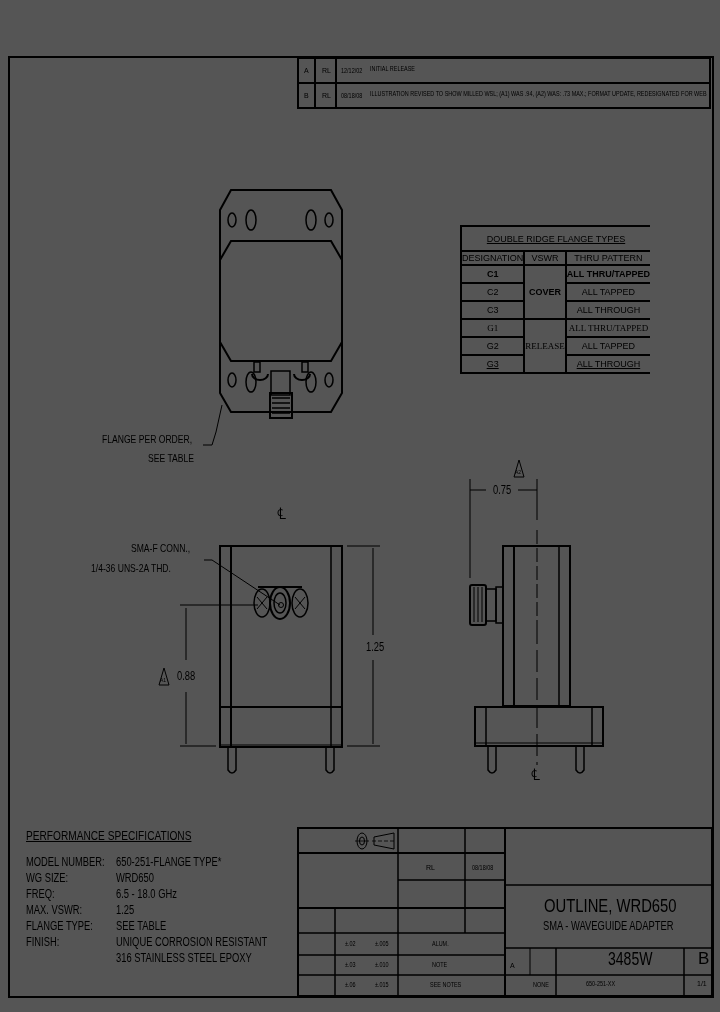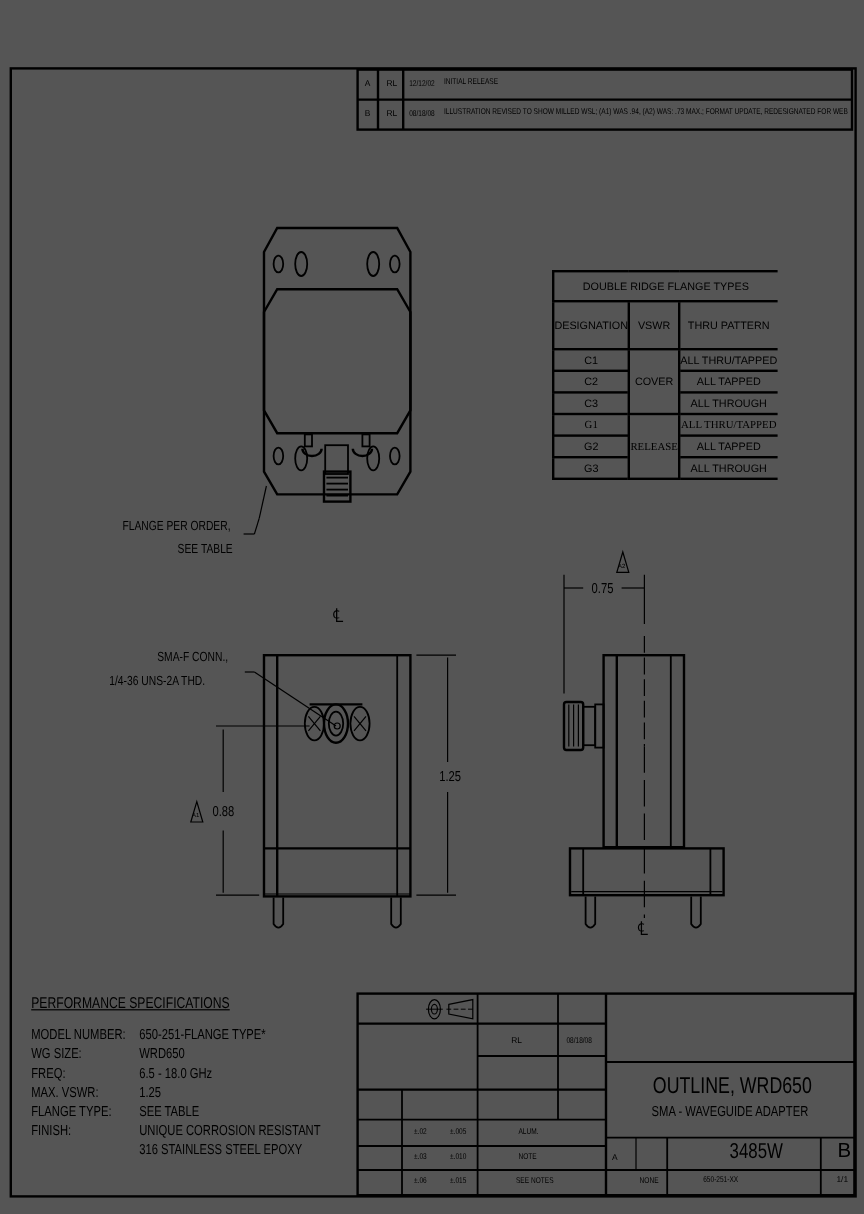--- a/index.html
+++ b/index.html
@@ -64,29 +64,29 @@
 </div>
 <svg width="720" height="1012" style="pointer-events:none;">
   <line x1="216" y1="432" x2="212" y2="445" stroke="#000" stroke-width="1"></line>
   <line x1="203" y1="445" x2="212" y2="445" stroke="#000" stroke-width="1"></line>
 </svg>
 <span class="txt cond" style="left:102px;top:433px;">FLANGE PER ORDER,</span>
 <span class="txt cond" style="left:148px;top:452px;">SEE TABLE</span>
 
 <table class="grid" style="left:460px;top:225px;width:160px;">
   <tbody>
-      <tr style="height:25px;">
+      <tr style="height:25px;text-decoration:underline;">
         <td colspan="3" style="border-right:none;">DOUBLE RIDGE FLANGE TYPES</td>
       </tr>
-  <tr style="height:40px;">
+  <tr style="height:14px;">
     <td style="width:50px;">DESIGNATION</td>
     <td style="width:34px;">VSWR</td>
     <td style="border-right:none;">THRU PATTERN</td>
   </tr>
-  <tr style="height:18px;">
+  <tr style="height:18px;font-weight:bold;">
     <td>C1</td>
     <td rowspan="3">COVER</td>
     <td style="border-right:none;">ALL THRU/TAPPED</td>
   </tr>
   <tr style="height:18px;">
     <td>C2</td>
     <td style="border-right:none;">ALL TAPPED</td>
   </tr>
   <tr style="height:18px;margin-left:24px;">
     <td>C3</td>
@@ -94,21 +94,21 @@
   </tr>
   <tr style="height:18px;font-family:Liberation Serif, serif;">
     <td>G1</td>
     <td rowspan="3">RELEASE</td>
     <td style="border-right:none;">ALL THRU/TAPPED</td>
   </tr>
   <tr style="height:18px;">
     <td>G2</td>
     <td style="border-right:none;">ALL TAPPED</td>
   </tr>
-  <tr style="height:18px;">
+  <tr style="height:18px;text-decoration:underline;">
     <td>G3</td>
     <td style="border-right:none;">ALL THROUGH</td>
   </tr>
 </tbody>
   </table>
 
 <span class="txt" style="left:277px;top:505px;font-size:16px;line-height:18px;">℄</span>
 <span class="txt cond" style="left:131px;top:542px;">SMA-F CONN.,</span>
 <span class="txt cond" style="left:91px;top:562px;">1/4-36 UNS-2A THD.</span>
 <svg width="720" height="1012">

